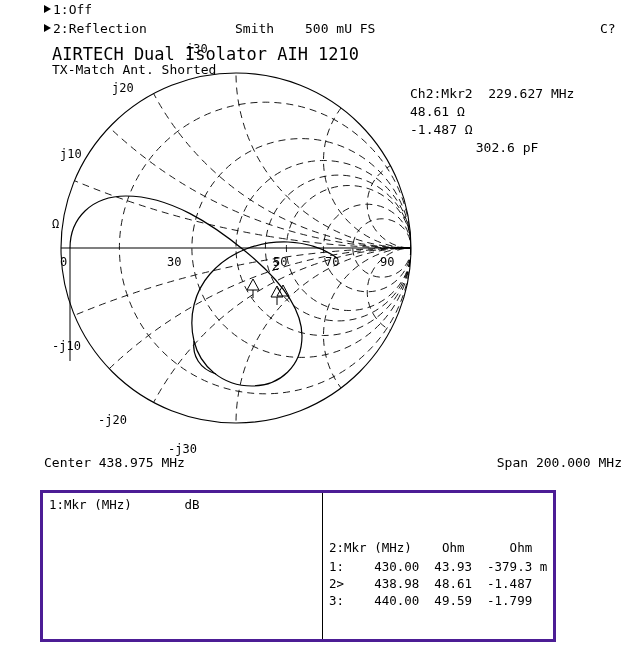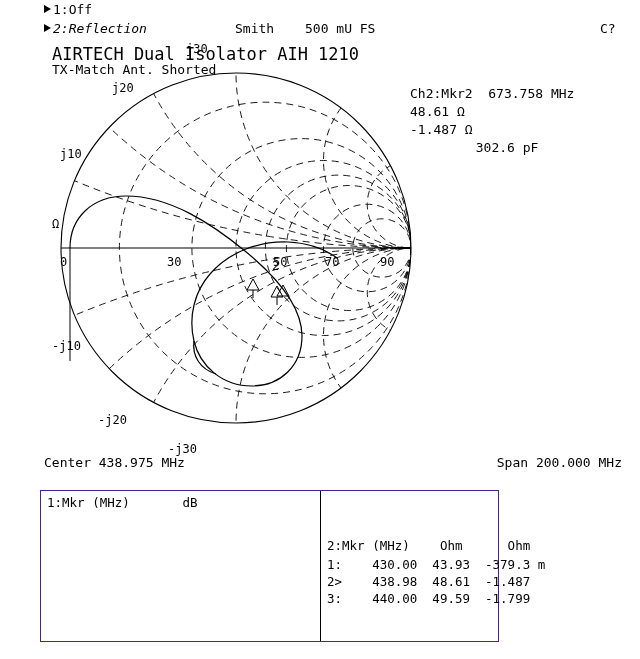--- a/index.html
+++ b/index.html
@@ -12,21 +12,21 @@
     height: 659px;
     position: relative;
     font-family: "DejaVu Sans Mono", monospace;
     color: #000000;
     overflow: hidden;
   }
   .abs { position: absolute; }
 
   
   #ch1-line { left: 44px; top: 2px; font-size: 13px; letter-spacing: 0px; }
-  #ch2-line { left: 44px; top: 21px; font-size: 13px; letter-spacing: 0px; font-style: italic; }
+  #ch2-line { left: 44px; top: 21px; font-size: 13px; letter-spacing: 0px; }
   .tri {
     display: inline-block;
     width: 0; height: 0;
     border-left: 7px solid #000;
     border-top: 4.5px solid transparent;
     border-bottom: 4.5px solid transparent;
     margin-right: 2px;
     vertical-align: 1px;
   }
   .ch-label { display: inline-block; }
@@ -49,22 +49,22 @@
   
   .sm-lab { font-size: 12px; font-family: "DejaVu Sans Mono", monospace; }
 
   
   #center-label { left: 44px; top: 455px; font-size: 13px; }
   #span-label   { right: 18px; top: 455px; font-size: 13px; }
 
   
   #tables {
     left: 40px; top: 490px;
-    width: 459px; height: 152px;
-    border: 1px solid #4c1d95;
+    width: 516px; height: 152px;
+    border: 3px solid #4c1d95;
     box-sizing: border-box;
   }
   #tbl-divider {
     position: absolute;
     left: 279px; top: 0; width: 1px; height: 100%;
     background: #000;
   }
   .tbl-half {
     position: absolute;
     top: 0;
@@ -96,21 +96,21 @@
   <span class="tri"></span><span class="ch-label">2:Reflection</span>
 </div>
 <div class="abs" id="ch2-format">Smith</div>
 <div class="abs" id="ch2-scale">500 mU FS</div>
 <div class="abs" id="ch2-cal">C?</div>
 
 <div class="abs" id="title-line1">AIRTECH Dual Isolator AIH 1210</div>
 <div class="abs" id="title-line2">TX-Match Ant. Shorted</div>
 
 <div class="abs" id="readout">
-  <div class="r-row">Ch2:Mkr2  673.758 MHz</div>
+  <div class="r-row">Ch2:Mkr2  229.627 MHz</div>
   <div class="r-row" style="padding-right:36px;">48.61 Ω</div>
   <div class="r-row" style="text-align:left; padding-right:36px;">-1.487 Ω</div>
   <div class="r-row" style="text-align:right; padding-right:36px;">302.6 pF</div>
 </div>
 
 <div class="abs" id="smith-wrap">
   <svg id="smith-svg" width="400" height="420" viewBox="0 0 400 420" xmlns="http://www.w3.org/2000/svg">
     <defs>
       <clipPath id="unitclip">
         <circle cx="196" cy="212" r="175"></circle>

